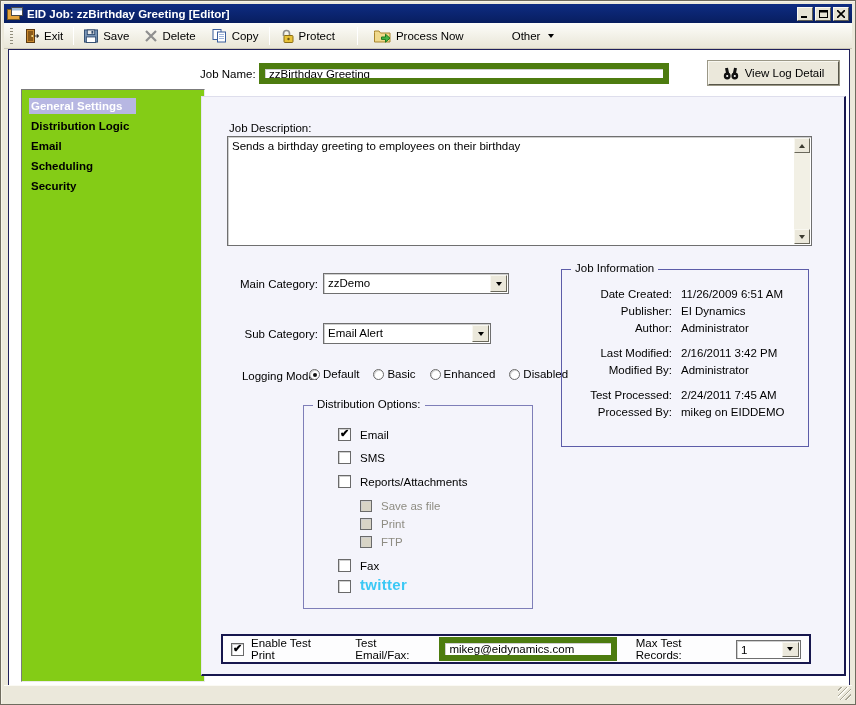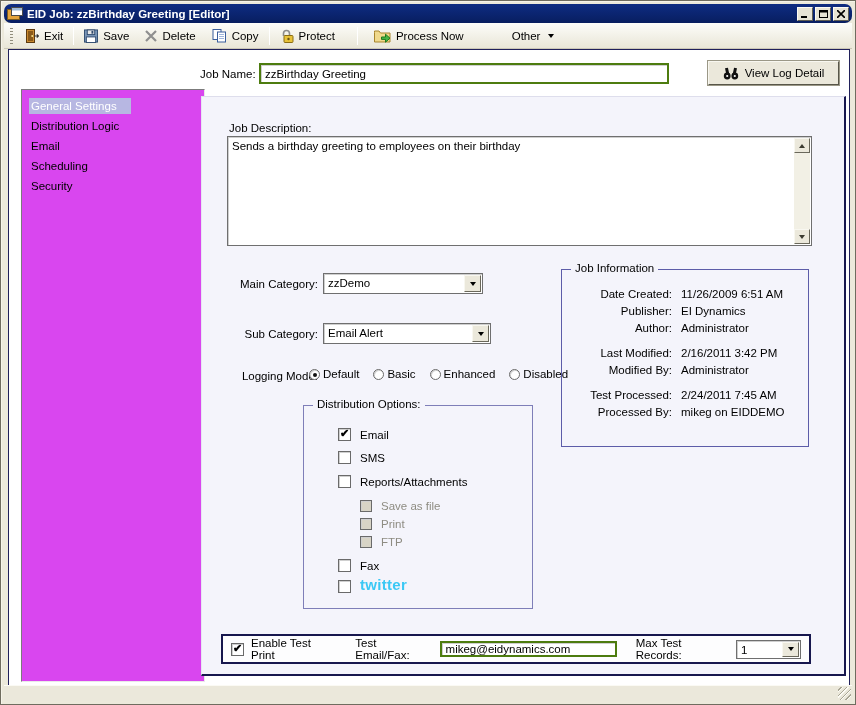--- a/index.html
+++ b/index.html
@@ -7,21 +7,21 @@
   #window {
     position:relative; width:856px; height:705px;
     background:#ECE9DB; border:1px solid #6F6C5F;
     box-shadow: inset 1px 1px 0 #F6F4EA;
     overflow:hidden; font-size:11.5px; color:#000;
   }
   
   .titlebar {
     position:absolute; left:3px; top:3px; right:3px; height:19px;
     background:linear-gradient(#0E2C82,#081E60);
-    display:flex; align-items:center; gap:4px; padding:0 3px;border-radius:7px;
+    display:flex; align-items:center; gap:4px; padding:0 3px;
   }
   .title-text { color:#fff; font-weight:bold; font-size:11.5px; white-space:nowrap; }
   .win-buttons { margin-left:auto; display:flex; gap:2px; }
   .win-btn {
     width:16px; height:14px; background:#E6E3D5;
     border:1px solid; border-color:#FBFAF4 #5F5D52 #5F5D52 #FBFAF4;
     display:flex; align-items:center; justify-content:center;
   }
   
   .toolbar {
@@ -37,38 +37,39 @@
   .tb-sep { width:1px; height:18px; background:#C2BEAD; border-right:1px solid #FFFFFF; margin:0 2px; }
   .tb-arrow { width:0; height:0; border-left:3.5px solid transparent; border-right:3.5px solid transparent; border-top:4px solid #000; margin-left:3px; }
   
   .client {
     position:absolute; left:7px; top:48px; width:842px; height:637px;
     background:#FFFFFF; border:1px solid #20205A;
   }
   
   .jobname-label { position:absolute; left:199px; top:67px; }
   .textbox {
-    border:2px solid #4d7c0f; background:#fff; font-family:"Liberation Sans",sans-serif;
+    border:6px solid #4d7c0f; background:#fff; font-family:"Liberation Sans",sans-serif;
     font-size:11.5px; padding:2px 4px;
     box-shadow:inset 1px 1px 0 #CFCFCF;
   }
   #jobname-input { position:absolute; left:258px; top:62px; width:410px; height:21px; }
   .btn3d {
     position:absolute; background:#EBE8DB;
     border:1px solid; border-color:#F8F7F0 #585649 #585649 #F8F7F0;
     box-shadow:0 0 0 1px #9B9887;
     display:flex; align-items:center; justify-content:center; gap:6px;
     font-size:11.5px; cursor:default;
   }
   #viewlog-btn { left:707px; top:60px; width:131px; height:24px; }
   
   .sidebar {
     position:absolute; left:20px; top:88px; width:184px; height:593px;
-    background:#d946ef; border:1px solid; border-color:#7B7B7B #E9E9E9 #E9E9E9 #7B7B7B;
+    background:#84cc16; border:1px solid; border-color:#7B7B7B #E9E9E9 #E9E9E9 #7B7B7B;
     padding-top:6px;
+    font-weight:bold;
   }
   .sb-item { height:20px; line-height:20px; padding-left:7px; white-space:nowrap; cursor:default; }
   .sb-item .sb-label { padding:2px 2px; }
   .sb-item.selected .sb-label { background:#B7B7E2; color:#FFFFFF; padding:2px 14px 2px 2px; }
   
   .panel {
     position:absolute; left:200px; top:95px; width:645px; height:580px;
     background:#F4F4FB;
     border-top:1px solid #DEDEEC; border-left:1px solid #E6E6F2;
     border-right:2px solid #17174E; border-bottom:2px solid #17174E;
@@ -96,21 +97,21 @@
     position:absolute; display:flex; background:#fff;
     border:1px solid #6F6F6F; box-shadow:inset 1px 1px 0 #CFCFCF; height:21px;
   }
   .combo-value { flex:1; padding:3px 4px; overflow:hidden; white-space:nowrap; }
   .combo-btn {
     width:17px; margin:1px; background:#EBE8DB;
     border:1px solid; border-color:#F8F7F0 #6A685B #6A685B #F8F7F0;
     display:flex; align-items:center; justify-content:center;
   }
   #maincat-label { left:210px; top:277px; width:107px; }
-  #maincat-combo { left:322px; top:272px; width:160px; }
+  #maincat-combo { left:322px; top:272px; width:186px; }
   #subcat-label  { left:210px; top:327px; width:107px; }
   #subcat-combo  { left:322px; top:322px; width:168px; }
   
   #logging-label { left:210px; top:369px; width:107px; }
   .radio-row { position:absolute; left:308px; top:367px; display:flex; align-items:center; gap:14px; }
   .radio-opt { display:flex; align-items:center; gap:3px; }
   .radio {
     width:11px; height:11px; border-radius:50%; background:#fff;
     border:1px solid #6A6A6A; box-shadow:inset 1px 1px 0 #D5D5D5; position:relative;
   }
@@ -135,21 +136,21 @@
   #jobinfo-box { left:560px; top:268px; width:248px; height:178px; border-color:#5C5CA8; }
   .ji-row { position:absolute; left:0; width:100%; display:flex; }
   .ji-label { width:110px; text-align:right; flex:none; }
   .ji-value { padding-left:9px; white-space:nowrap; }
   
   .testbar {
     position:absolute; left:220px; top:633px; width:590px; height:30px;
     background:#FDFDFE; border:2px solid #17174E;
     display:flex; align-items:center; padding:0 8px; gap:7px;
   }
-  #testemail-input { position:static; width:180px; height:16px; }
+  #testemail-input { position:static; width:180px; height:24px; }
   .testbar .combo { position:static; height:19px; width:66px; }
   .gap14 { margin-left:12px; }
   
   .statusbar { position:absolute; left:3px; bottom:3px; right:3px; height:16px; background:#EBE8DB; border-top:1px solid #FBFAF4; }
   .resize-grip {
     position:absolute; right:1px; bottom:1px; width:13px; height:13px;
     background:repeating-linear-gradient(135deg, transparent 0 2px, #A9A695 2px 3px, #FDFCF6 3px 4px);
   }
   svg { display:block; }
 </style>

